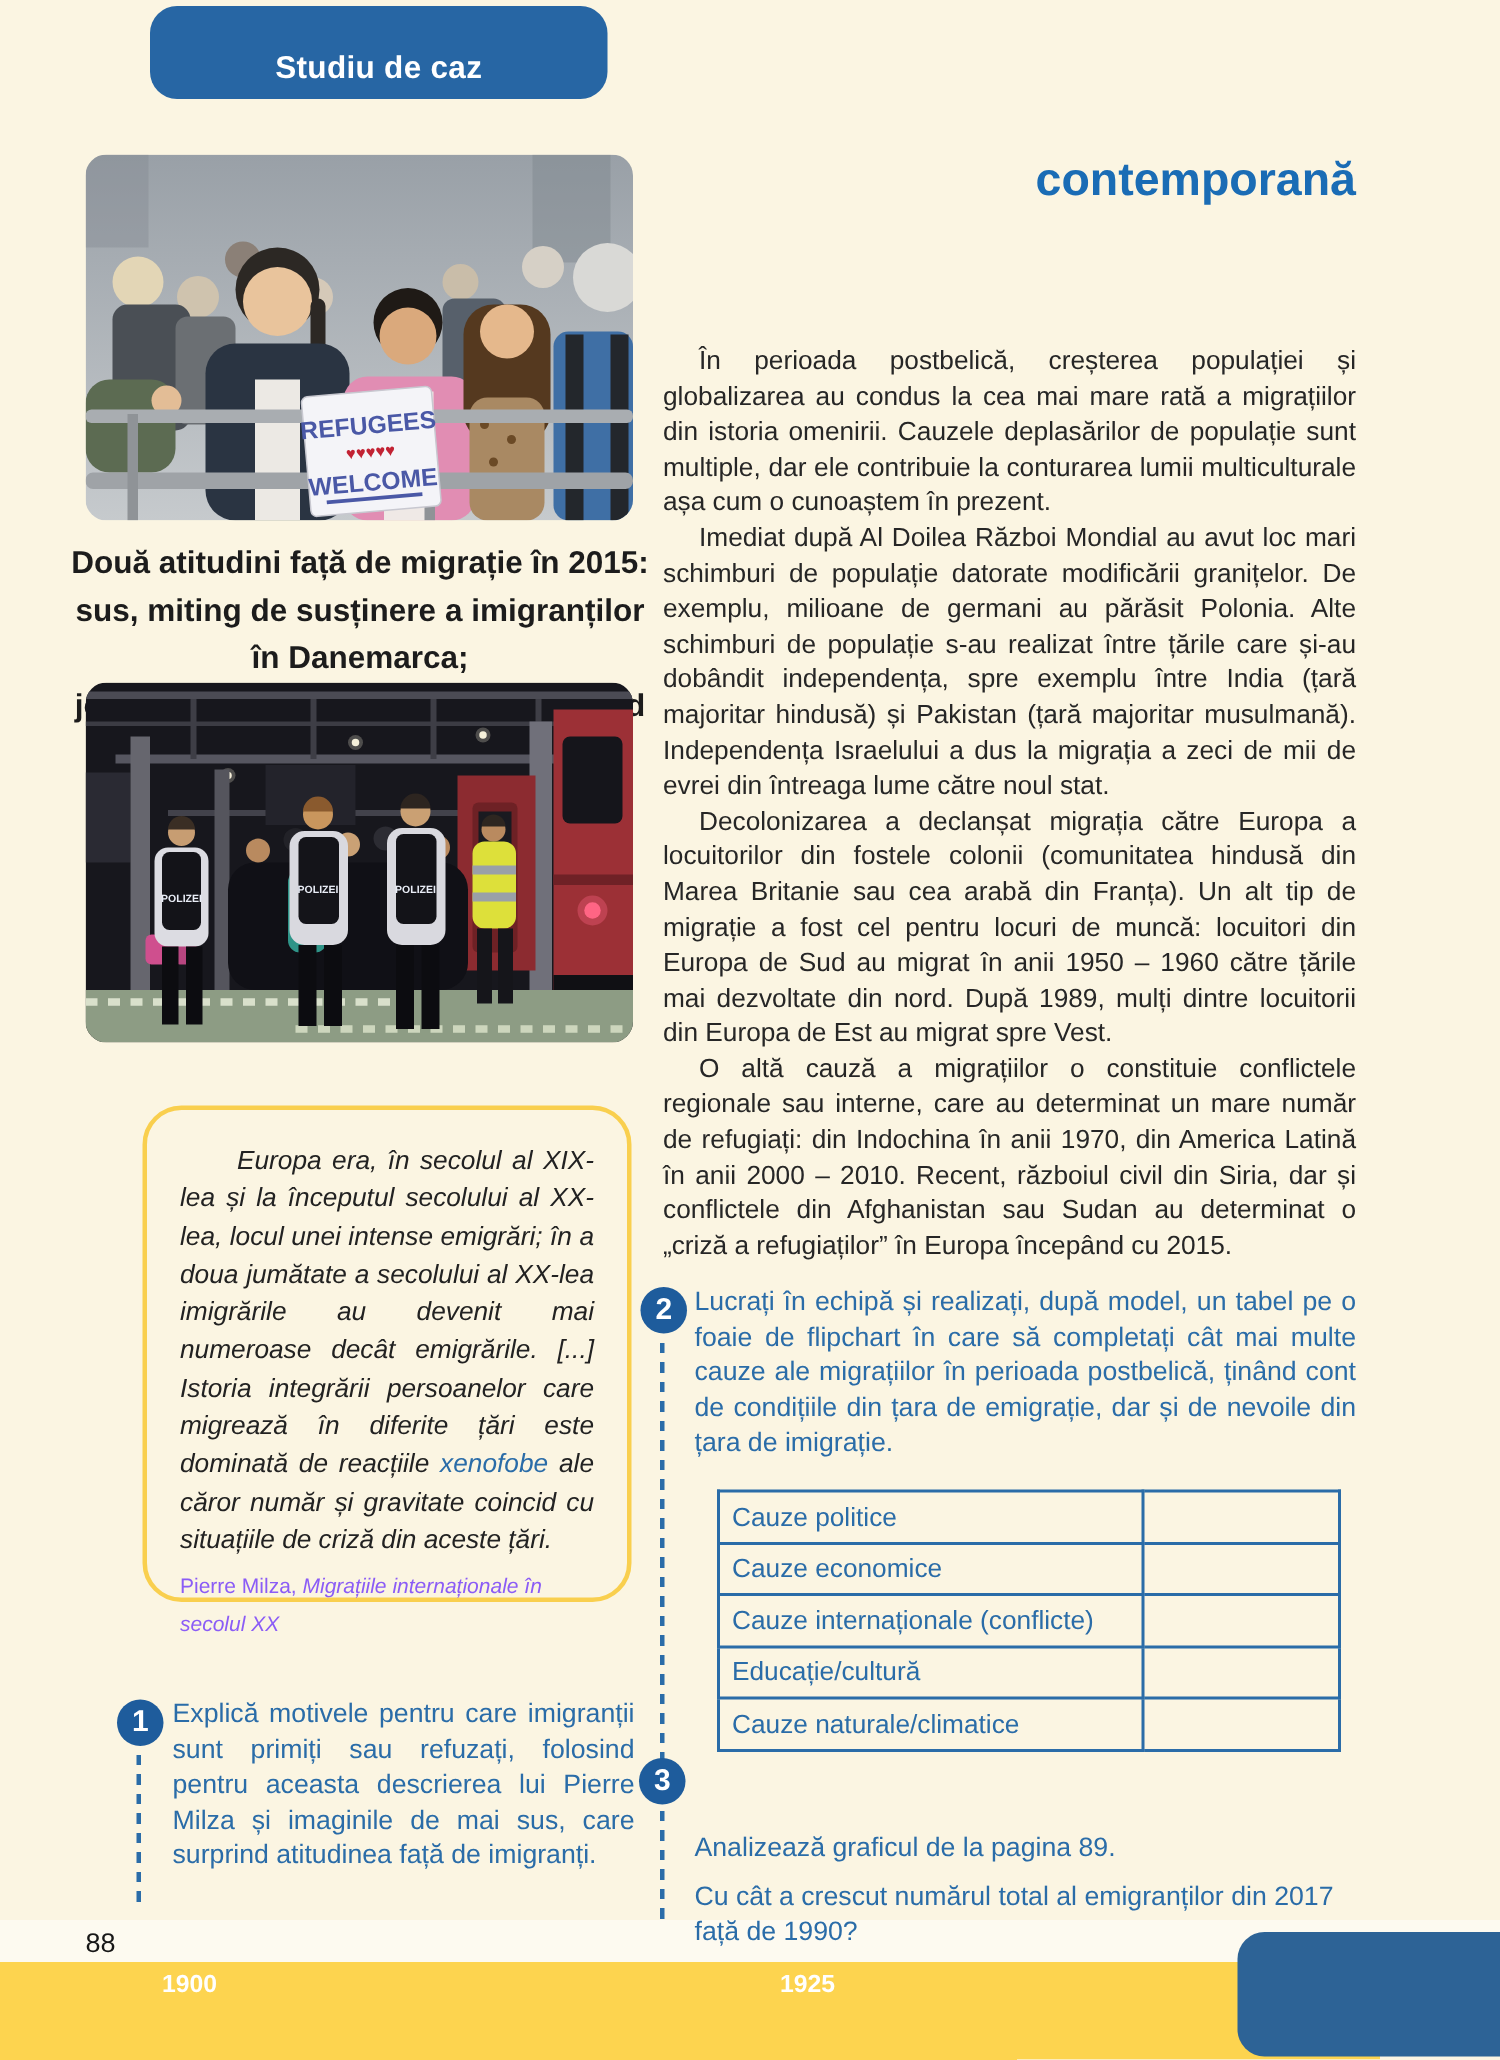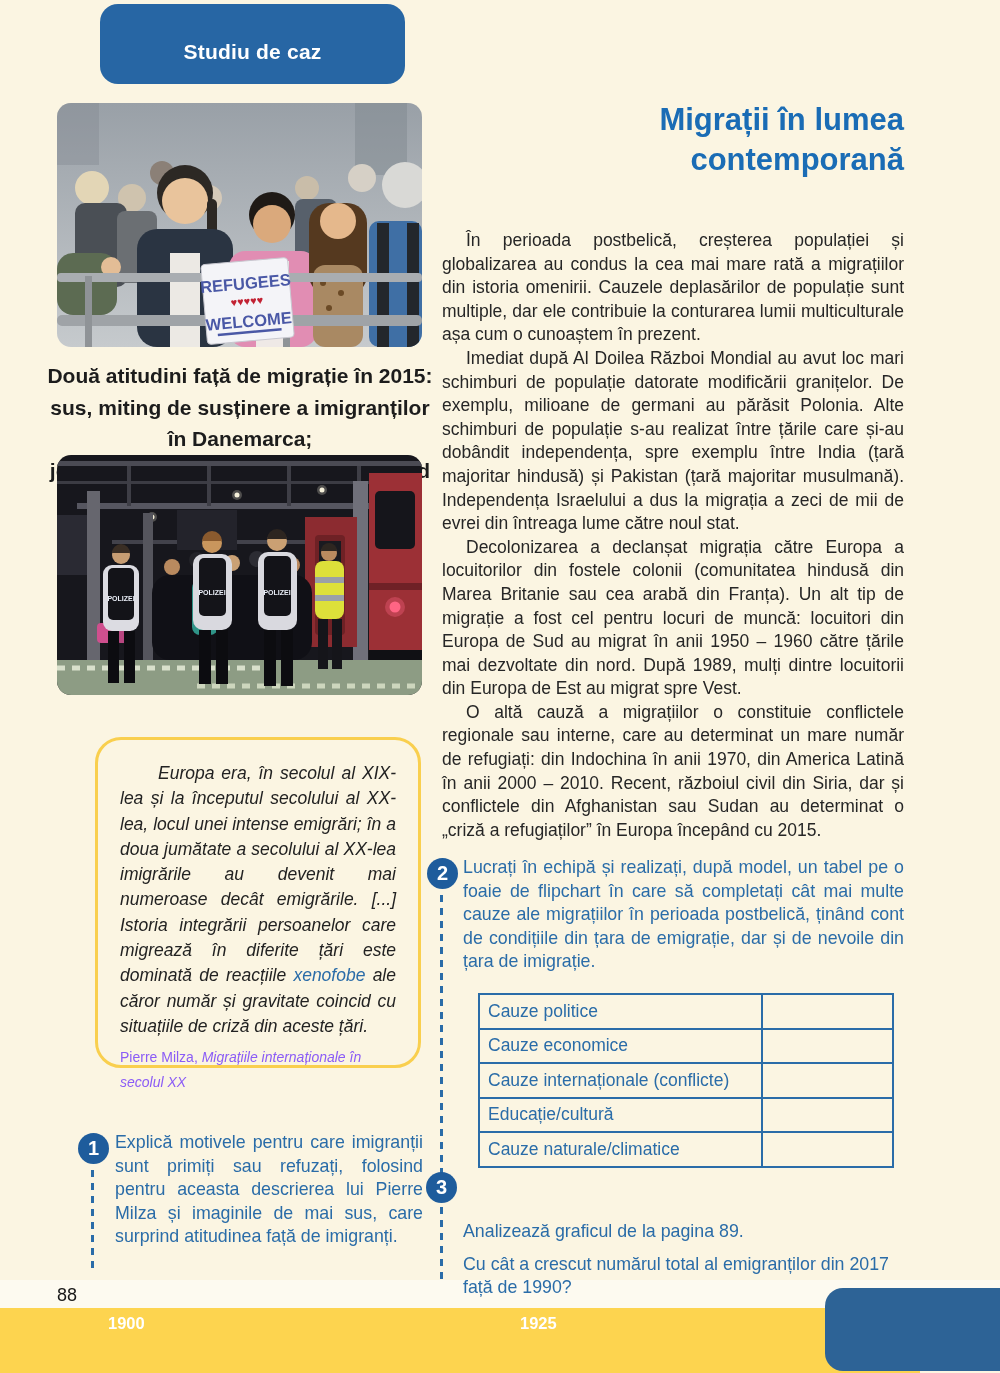--- a/index.html
+++ b/index.html
@@ -4,24 +4,24 @@
 <style>
   html,body{margin:0;padding:0;}
   body{
     width:1000px;height:1373px;position:relative;overflow:hidden;
     background:#fbf5e2;
     font-family:"Liberation Sans",sans-serif;
     color:#262626;
   }
   
   .tab-top{
-    position:absolute;left:100px;top:4px;width:305px;height:80px;
+    position:absolute;left:100px;top:4px;width:305px;height:62px;
     background:#2766a4;border-radius:18px;
     display:flex;align-items:flex-end;justify-content:center;
-    padding-bottom:20px;box-sizing:border-box;
+    padding-bottom:8px;box-sizing:border-box;
     color:#ffffff;font-weight:bold;font-size:21px;letter-spacing:.2px;
   }
   
   .photo{position:absolute;left:57px;width:365px;border-radius:14px;overflow:hidden;line-height:0;}
   #photo1{top:103px;height:244px;}
   #photo2{top:455px;height:240px;}
   .photo svg{display:block;width:100%;height:100%;}
   
   .caption{
     position:absolute;left:40px;top:360px;width:400px;
@@ -261,21 +261,20 @@
     </g>
   </svg>
 </div>
 
 <div class="quote-box">
   <p class="quote-text"><span>Europa era, în secolul al XIX-lea și la începutul secolului al XX-lea, locul unei intense emigrări; în a doua jumătate a secolului al XX-lea imigrările au devenit mai numeroase decât emigrările. [...] Istoria integrării persoanelor care migrează în diferite țări este dominată de reacțiile </span><span class="quote-term">xenofobe</span><span> ale căror număr și gravitate coincid cu situațiile de criză din aceste țări.</span></p>
   <div class="quote-attr"><span class="attr-name">Pierre Milza, </span><span class="attr-title">Migrațiile internaționale în secolul XX</span></div>
 </div>
 
 <div class="article-title">
-  <div>Migrații în lumea</div>
   <div>contemporană</div>
 </div>
 
 <div class="article-body">
   <p>În perioada postbelică, creșterea populației și globalizarea au condus la cea mai mare rată a migrațiilor din istoria omenirii. Cauzele deplasărilor de populație sunt multiple, dar ele contribuie la conturarea lumii multiculturale așa cum o cunoaștem în prezent.</p>
   <p>Imediat după Al Doilea Război Mondial au avut loc mari schimburi de populație datorate modificării granițelor. De exemplu, milioane de germani au părăsit Polonia. Alte schimburi de populație s-au realizat între țările care și-au dobândit independența, spre exemplu între India (țară majoritar hindusă) și Pakistan (țară majoritar musulmană). Independența Israelului a dus la migrația a zeci de mii de evrei din întreaga lume către noul stat.</p>
   <p>Decolonizarea a declanșat migrația către Europa a locuitorilor din fostele colonii (comunitatea hindusă din Marea Britanie sau cea arabă din Franța). Un alt tip de migrație a fost cel pentru locuri de muncă: locuitori din Europa de Sud au migrat în anii 1950 – 1960 către țările mai dezvoltate din nord. După 1989, mulți dintre locuitorii din Europa de Est au migrat spre Vest.</p>
   <p>O altă cauză a migrațiilor o constituie conflictele regionale sau interne, care au determinat un mare număr de refugiați: din Indochina în anii 1970, din America Latină în anii 2000 – 2010. Recent, războiul civil din Siria, dar și conflictele din Afghanistan sau Sudan au determinat o „criză a refugiaților” în Europa începând cu 2015.</p>
 </div>
 

